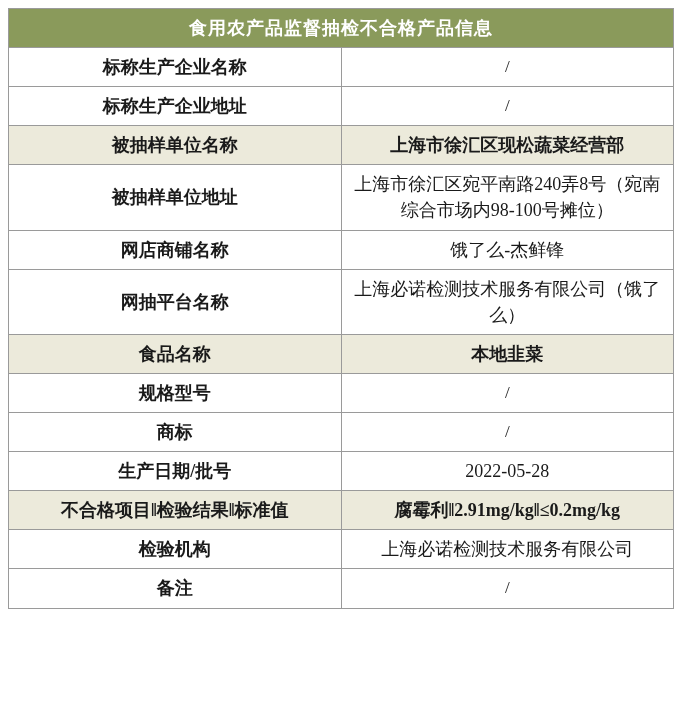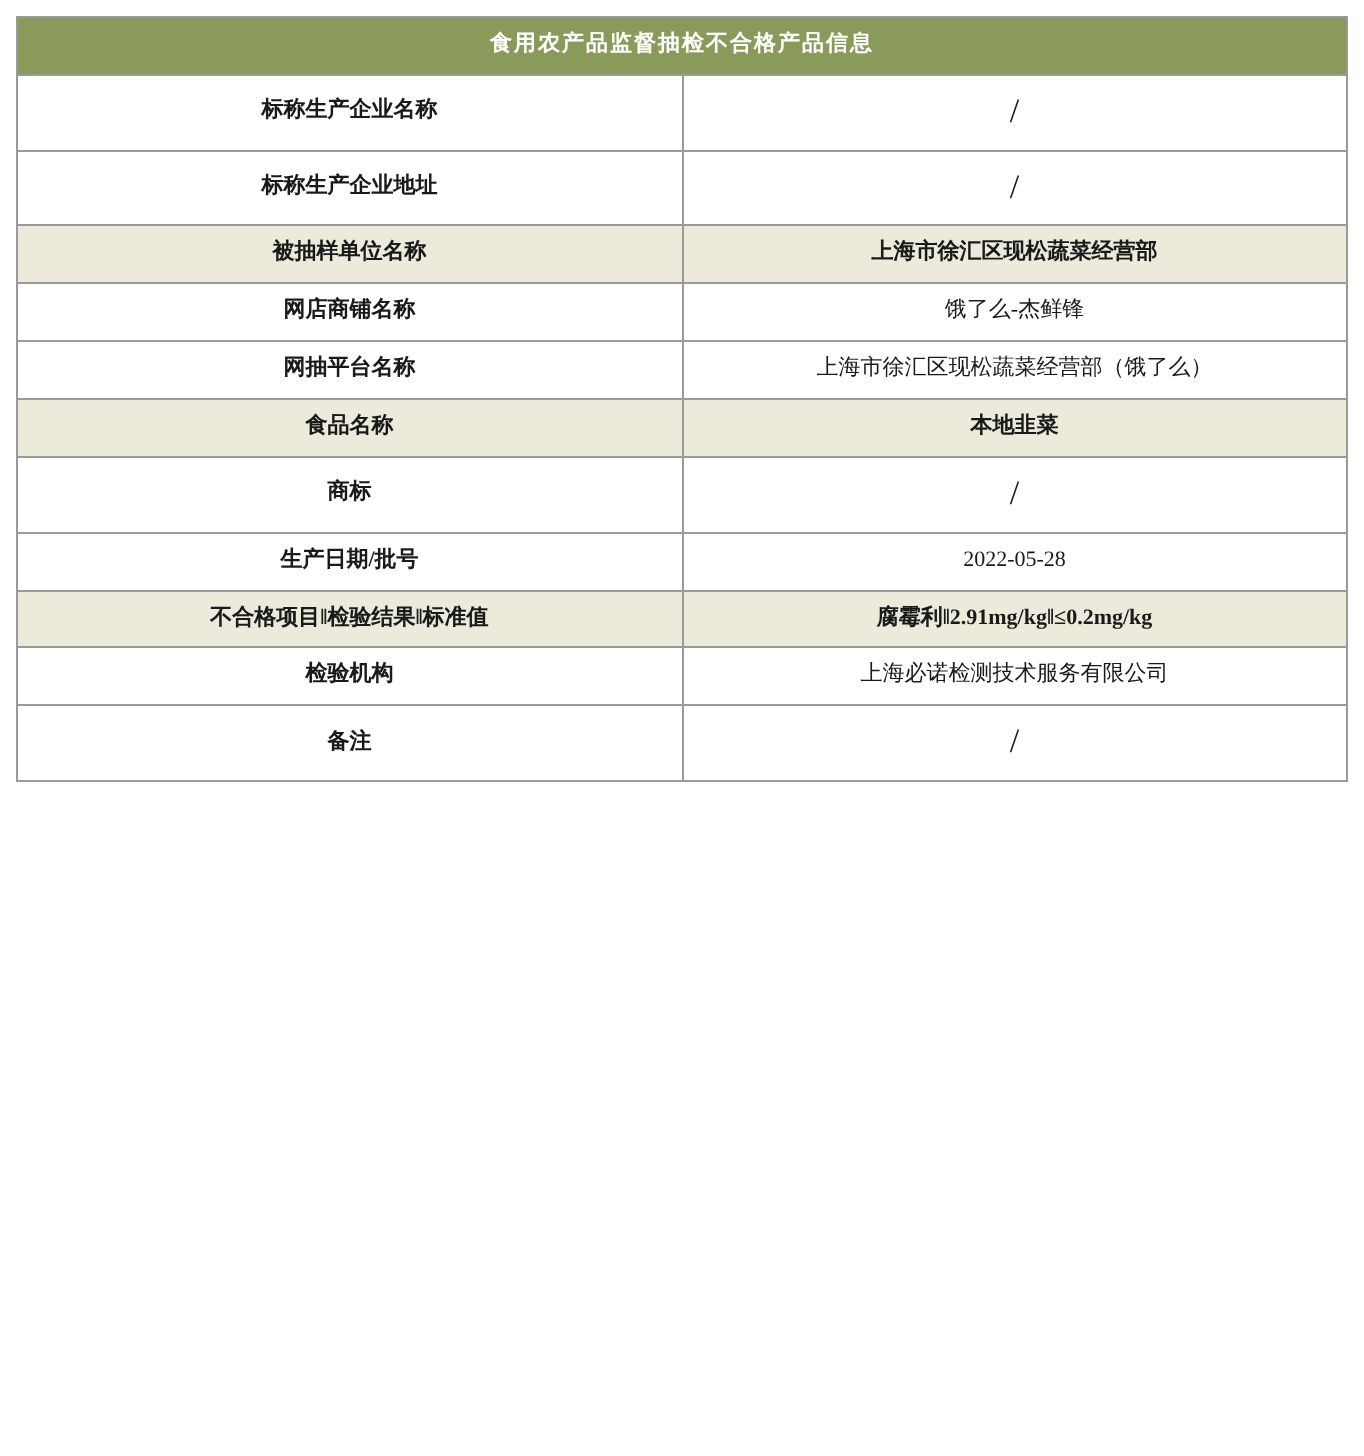--- a/index.html
+++ b/index.html
@@ -21,21 +21,21 @@
   table.info {
     width: 666px;
     border-collapse: collapse;
     table-layout: fixed;
   }
   table.info td, table.info th {
     border: 1px solid #9a9a9a;
     padding: 6px 8px;
     vertical-align: middle;
     text-align: center;
-    font-size: 11px;
+    font-size: 18px;
     line-height: 1.45;
   }
   .title-cell {
     background: #8a9a5b;
     color: #ffffff;
     font-weight: bold;
     font-size: 21px;
     letter-spacing: 1px;
     padding: 14px 8px;
     border: 1px solid #8a9a5b;
@@ -85,30 +85,38 @@
       </tr>
       <tr>
         <td class="label">标称生产企业地址</td>
         <td class="value slash">/</td>
       </tr>
       <tr class="row-highlight">
         <td class="label">被抽样单位名称</td>
         <td class="value bold">上海市徐汇区现松蔬菜经营部</td>
       </tr>
       <tr>
+        <td class="label">被抽样单位地址</td>
+        <td class="value">上海市徐汇区宛平南路240弄8号（宛南综合市场内98-100号摊位）</td>
+      </tr>
+      <tr>
         <td class="label">网店商铺名称</td>
         <td class="value">饿了么-杰鲜锋</td>
       </tr>
       <tr>
         <td class="label">网抽平台名称</td>
-        <td class="value">上海市徐汇区现松蔬菜经营部（饿了么）</td>
+        <td class="value">上海必诺检测技术服务有限公司（饿了么）</td>
       </tr>
       <tr class="row-highlight">
         <td class="label">食品名称</td>
         <td class="value bold">本地韭菜</td>
+      </tr>
+      <tr>
+        <td class="label">规格型号</td>
+        <td class="value slash">/</td>
       </tr>
       <tr>
         <td class="label">商标</td>
         <td class="value slash">/</td>
       </tr>
       <tr>
         <td class="label">生产日期/批号</td>
         <td class="value">2022-05-28</td>
       </tr>
       <tr class="row-highlight">

